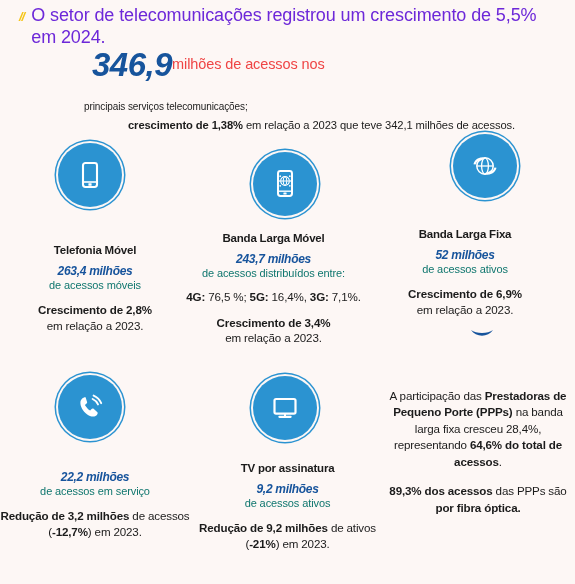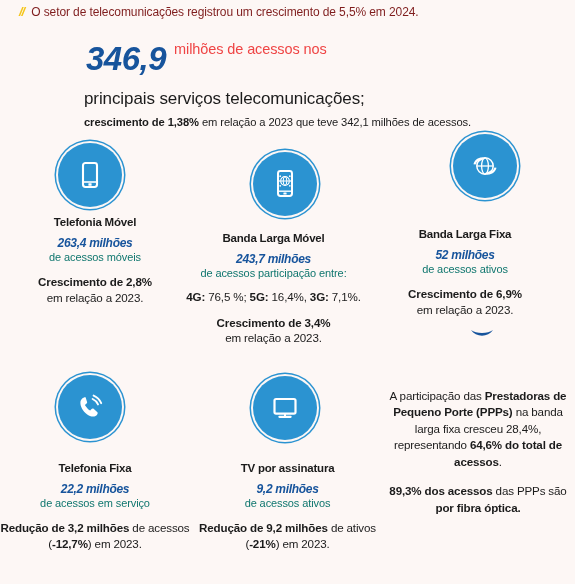--- a/index.html
+++ b/index.html
@@ -35,65 +35,65 @@
   }
   .slashes {
     font-size: 13px;
     font-weight: 700;
     font-style: italic;
     color: #f5c518;
     letter-spacing: -1px;
     line-height: 1;
   }
   .headline-text {
-    font-size: 12px;
+    font-size: 18px;
     font-weight: 400;
-    color: #7f1d1d;
+    color: #6d28d9;
     line-height: 1.2;
     letter-spacing: -0.1px;
   }
 
   
   .hero {
     position: absolute;
     left: 84px;
     top: 40px;
     width: 470px;
   }
   .hero-line1 {
     display: flex;
-    align-items: flex-start;
-    gap: 8px;
-    margin: 2px;
+    align-items: center;
+    margin: 8px;
   }
   .hero-number {
     font-size: 33px;
     font-weight: 700;
     font-style: italic;
     color: #17549c;
     letter-spacing: -0.5px;
     line-height: 1.05;
   }
   .hero-tail {
     font-size: 14.5px;
     color: #ef4444;
     line-height: 1.1;
     letter-spacing: -0.1px;
   }
   .hero-line2 {
-    font-size: 17px;
-    color: #1b1b1b;
-    margin-top: 12px;
+    font-size: 10px;
+    color: #1b1b1b;
+    margin-top: 18px;
     letter-spacing: -0.1px;
   }
   .hero-line3 {
     font-size: 11.2px;
     color: #1b1b1b;
     margin-top: 7px;
     letter-spacing: -0.1px;
+    margin-left: 44px;
   }
   .hero-line3 b { font-weight: 700; }
 
   
   .icon-badge {
     position: absolute;
     width: 64px;
     height: 64px;
     border-radius: 50%;
     background: #2b93d1;
@@ -236,31 +236,31 @@
   </div>
 
   <div class="icon-badge" style="left:253px; top:376px;">
     <svg width="36" height="36" viewBox="0 0 36 36">
       <rect x="7.5" y="9" width="21" height="14.6" rx="1.6" ry="1.6" fill="none" stroke="#ffffff" stroke-width="2.2"></rect>
       <line x1="18" y1="23.6" x2="18" y2="26.4" stroke="#ffffff" stroke-width="2"></line>
       <line x1="12.4" y1="26.8" x2="23.6" y2="26.8" stroke="#ffffff" stroke-width="2.2" stroke-linecap="round"></line>
     </svg>
   </div>
 
-  <div class="col" style="left:0px; top:216px; width:190px;">
+  <div class="col" style="left:0px; top:244px; width:190px;">
     <p class="col-title">Telefonia Móvel</p>
     <p class="col-stat">263,4 milhões</p>
     <p class="col-stat-sub">de acessos móveis</p>
     <p class="col-note"><b>Crescimento de 2,8%</b><br><span>em relação a 2023.</span></p>
   </div>
 
   <div class="col" style="left:176px; top:232px; width:195px;">
     <p class="col-title">Banda Larga Móvel</p>
     <p class="col-stat">243,7 milhões</p>
-    <p class="col-stat-sub">de acessos participação entre:</p>
+    <p class="col-stat-sub">de acessos distribuídos entre:</p>
     <p class="col-note" style="margin-top:10px;"><b>4G:</b><span> 76,5 %; </span><b>5G:</b><span> 16,4%, </span><b>3G:</b><span> 7,1%.</span></p>
     <p class="col-note" style="margin-top:10px;"><b>Crescimento de 3,4%</b><br><span>em relação a 2023.</span></p>
   </div>
 
   <div class="col" style="left:370px; top:228px; width:190px;">
     <p class="col-title">Banda Larga Fixa</p>
     <p class="col-stat">52 milhões</p>
     <p class="col-stat-sub">de acessos ativos</p>
     <p class="col-note"><b>Crescimento de 6,9%</b><br><span>em relação a 2023.</span></p>
   </div>
@@ -270,21 +270,20 @@
       <path d="M2 2 C7 9.5 19 9.5 24 2 C19 6 7 6 2 2 Z" fill="#17549c"></path>
     </svg>
   </div>
 
   <div class="ppp-block">
     <p class="ppp-p"><span>A participação das </span><b>Prestadoras de Pequeno Porte (PPPs)</b><span> na banda larga fixa cresceu 28,4%, representando </span><b>64,6% do total de acessos</b><span>.</span></p>
     <p class="ppp-p ppp-p2"><b>89,3% dos acessos</b><span> das PPPs são </span><b>por fibra óptica.</b></p>
   </div>
 
   <div class="col" style="left:0px; top:462px; width:190px;">
-    <p class="col-title">Telefonia Fixa</p>
     <p class="col-stat">22,2 milhões</p>
     <p class="col-stat-sub">de acessos em serviço</p>
     <p class="col-note"><b>Redução de 3,2 milhões</b><span> de acessos (</span><b>-12,7%</b><span>) em 2023.</span></p>
   </div>
 
   <div class="col" style="left:190px; top:462px; width:195px;">
     <p class="col-title">TV por assinatura</p>
     <p class="col-stat">9,2 milhões</p>
     <p class="col-stat-sub">de acessos ativos</p>
     <p class="col-note"><b>Redução de 9,2 milhões</b><span> de ativos (</span><b>-21%</b><span>) em 2023.</span></p>

